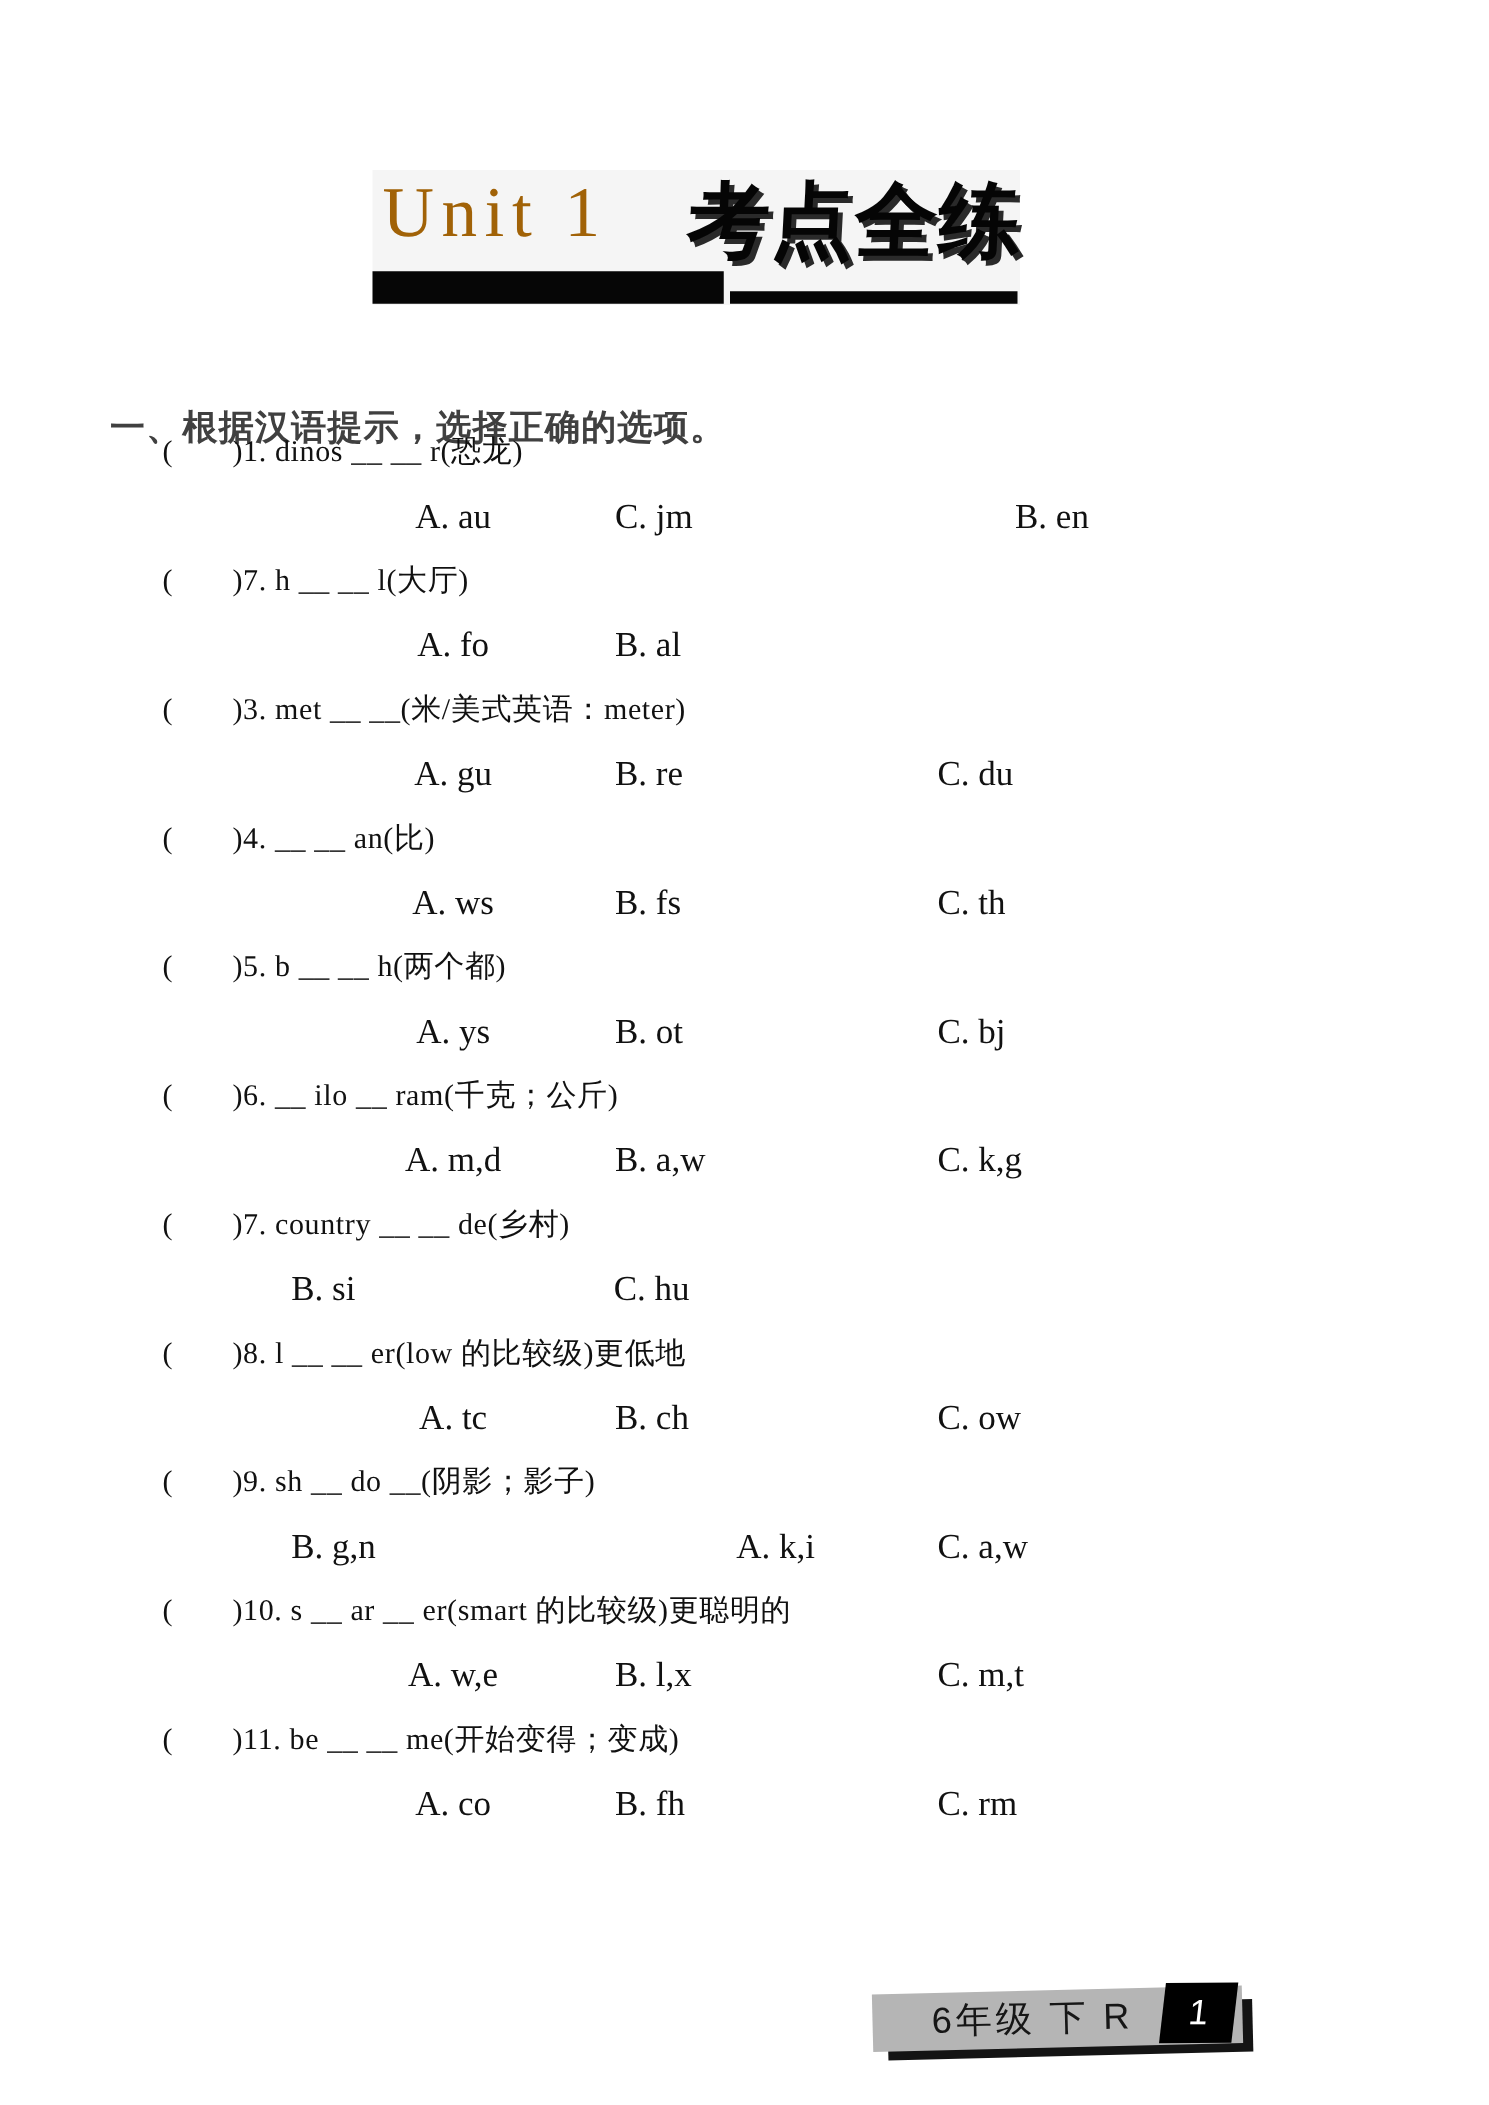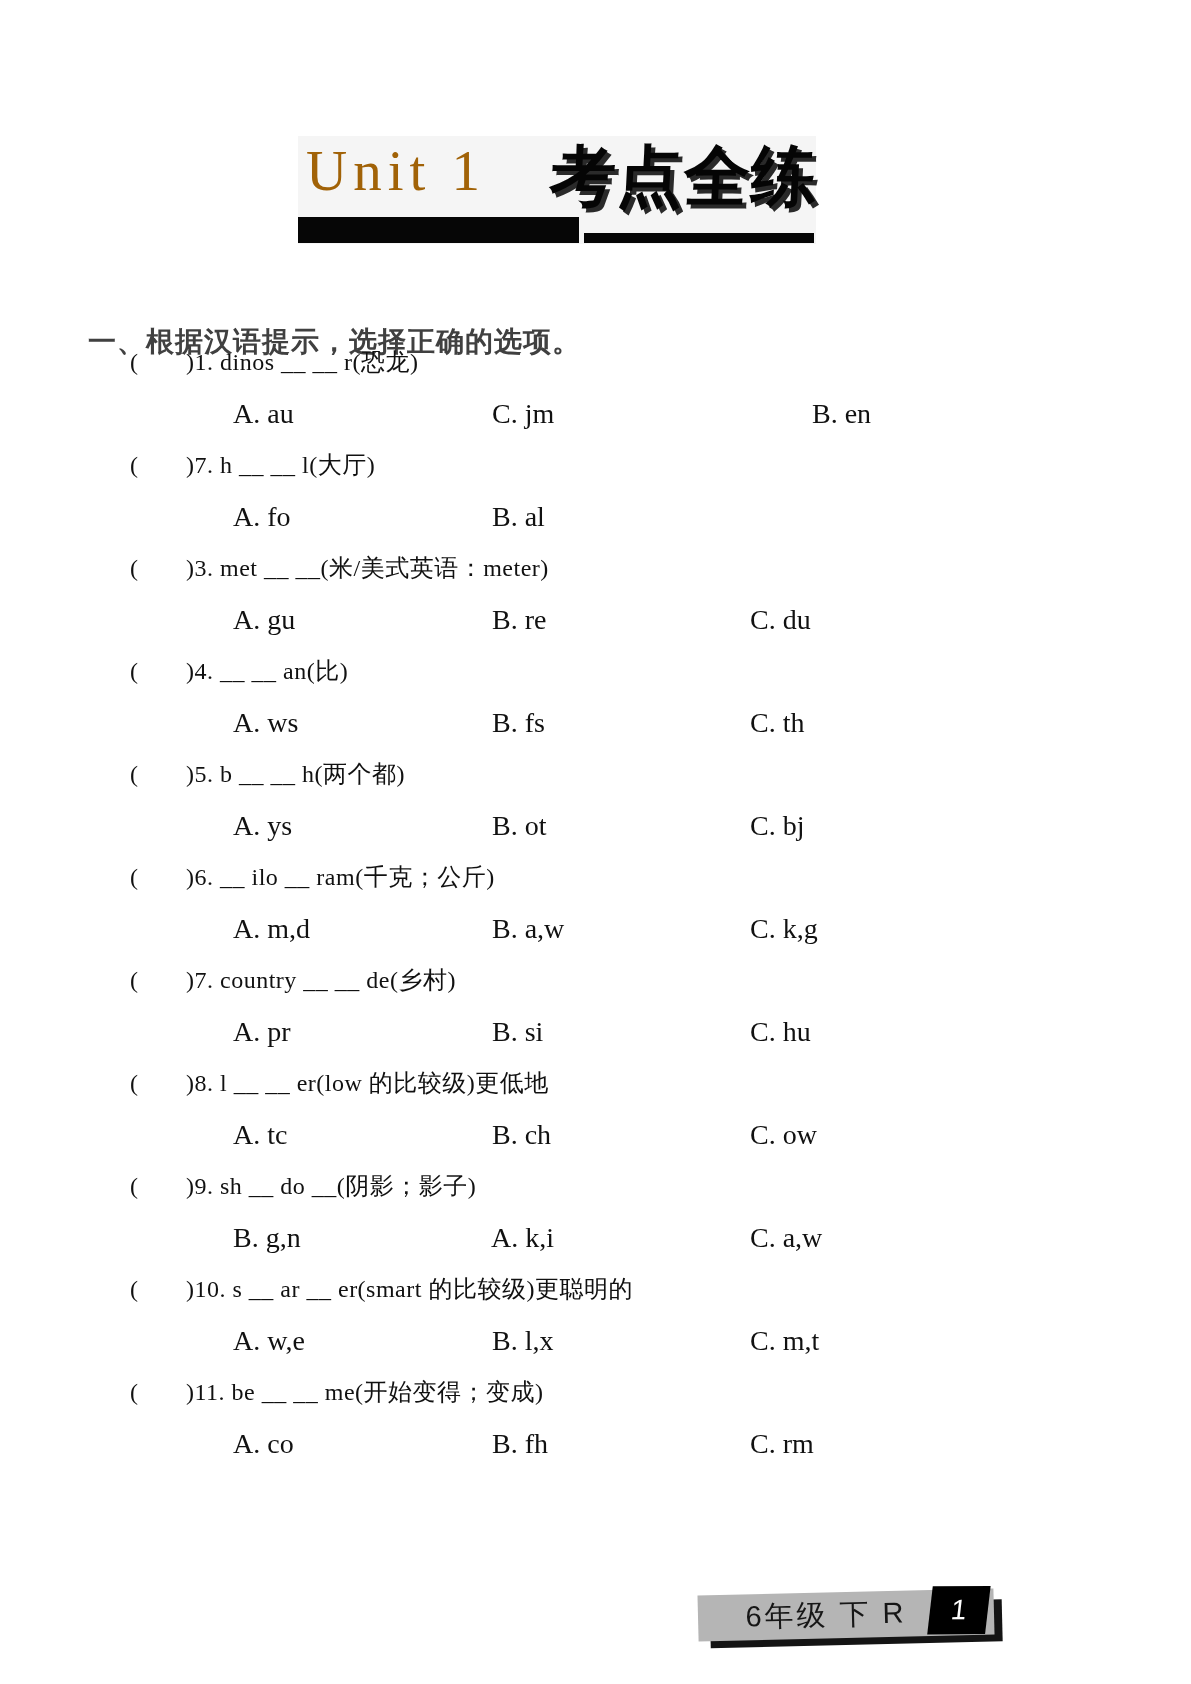--- a/index.html
+++ b/index.html
@@ -95,21 +95,21 @@
     width: 56px;
   }
   .stem { letter-spacing: 0.5px; }
   .q-options {
     height: 51px;
     line-height: 51px;
     padding-left: 103px;
     display: flex;
     font-size: 28px;
   }
-  .opt-a { width: 259px; }
+  .opt-a { width: 259px; text-align: center; }
   .opt-b { width: 258px; }
   .opt-c { flex: 1; }
 
   
   .page-footer {
     position: absolute;
     left: 698px;
     top: 1592px;
     width: 296px;
     height: 48px;
@@ -227,21 +227,20 @@
         <span class="opt opt-b">B. a,w</span>
         <span class="opt opt-c">C. k,g</span>
       </div>
     </li>
 
     <li class="question">
       <div class="q-line">
         <span class="paren">(</span><span class="stem">)7. country __ __ de(乡村)</span>
       </div>
       <div class="q-options">
-        <span class="opt opt-a">A. pr</span>
         <span class="opt opt-b">B. si</span>
         <span class="opt opt-c">C. hu</span>
       </div>
     </li>
 
     <li class="question">
       <div class="q-line">
         <span class="paren">(</span><span class="stem">)8. l __ __ er(low 的比较级)更低地</span>
       </div>
       <div class="q-options">

